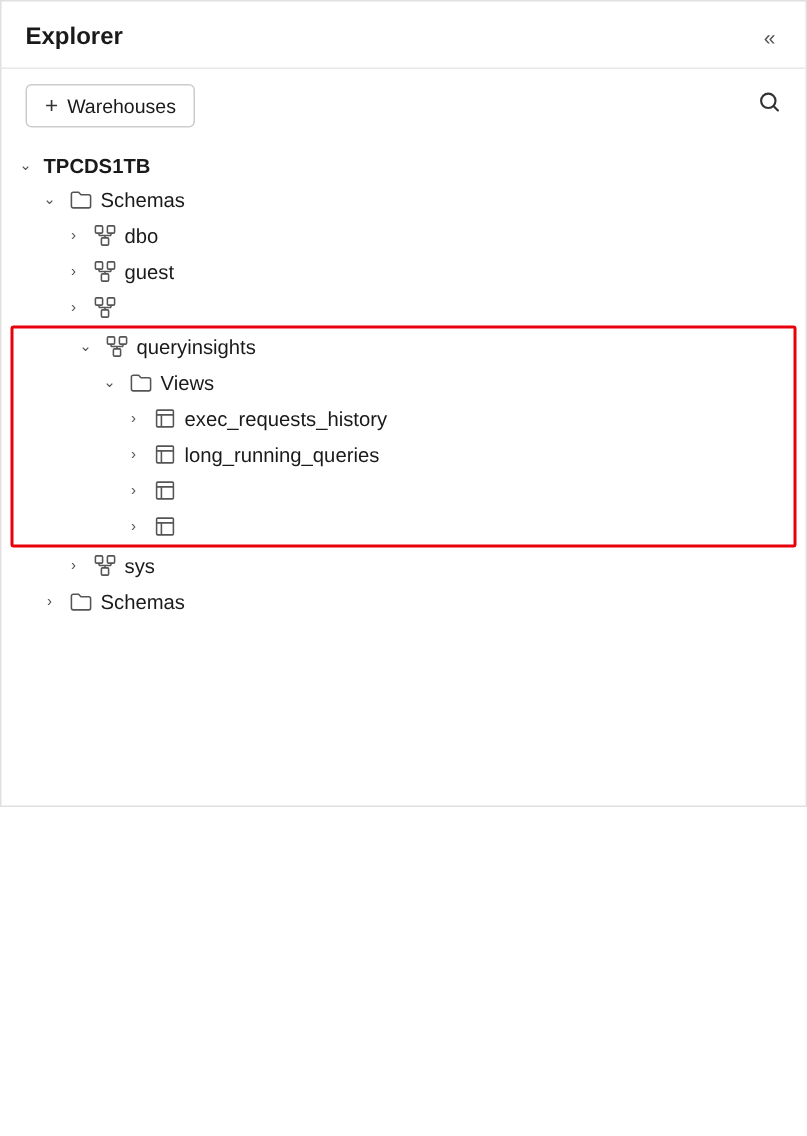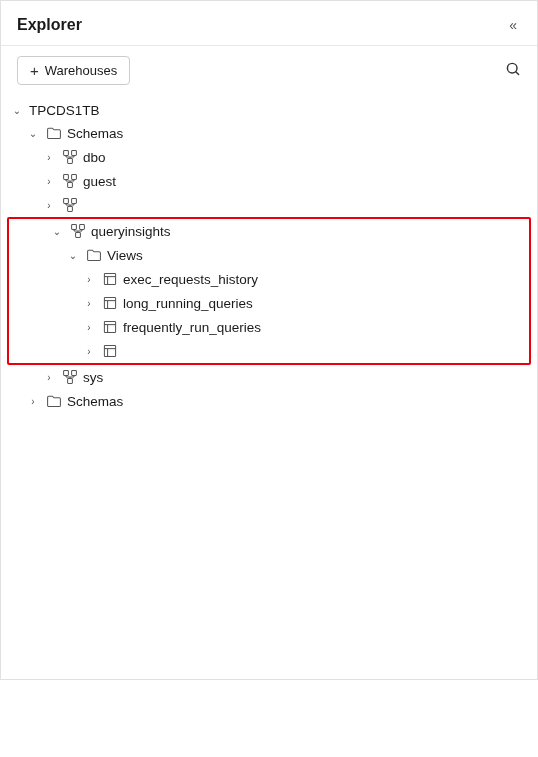--- a/index.html
+++ b/index.html
@@ -11,21 +11,21 @@
 
     body {
       width: 538px;
       height: 757px;
       background: #fff;
       overflow: hidden;
     }
 
     .explorer-panel {
       width: 538px;
-      height: 680px;
+      height: 538px;
       background: #fff;
       border: 1px solid #e0e0e0;
       display: flex;
       flex-direction: column;
     }
 
     .header {
       display: flex;
       align-items: center;
       justify-content: space-between;
@@ -159,21 +159,21 @@
         <circle cx="9" cy="9" r="6" stroke="#333" stroke-width="1.8"></circle>
         <line x1="13.5" y1="13.5" x2="17" y2="17" stroke="#333" stroke-width="1.8" stroke-linecap="round"></line>
       </svg>
     </button>
   </div>
 
   <div class="tree-container">
 
     <div class="tree-item indent-0">
       <span class="chevron">⌄</span>
-      <span style="font-weight:400;">TPCDS1TB</span>
+      <span style="font-weight:700;">TPCDS1TB</span>
     </div>
 
     <div class="tree-item indent-1">
       <span class="chevron">⌄</span>
       <span class="icon">
         <svg viewBox="0 0 20 20" fill="none" xmlns="http://www.w3.org/2000/svg">
           <path d="M2 5.5C2 4.67 2.67 4 3.5 4H8l2 2h6.5c.83 0 1.5.67 1.5 1.5v8c0 .83-.67 1.5-1.5 1.5h-13C2.67 17 2 16.33 2 15.5V5.5z" stroke="#555" stroke-width="1.3" fill="none"></path>
         </svg>
       </span>
       <span>Schemas</span>
@@ -280,21 +280,20 @@
 
       <div class="tree-item indent-4">
         <span class="chevron">›</span>
         <span class="icon">
           <svg viewBox="0 0 20 20" fill="none" xmlns="http://www.w3.org/2000/svg">
             <rect x="3" y="3" width="14" height="14" rx="1" stroke="#555" stroke-width="1.3"></rect>
             <line x1="3" y1="7" x2="17" y2="7" stroke="#555" stroke-width="1.3"></line>
             <line x1="7" y1="7" x2="7" y2="17" stroke="#555" stroke-width="1.3"></line>
           </svg>
         </span>
-        <span>frequently_run_queries</span>
       </div>
 
       <div class="tree-item indent-4">
         <span class="chevron">›</span>
         <span class="icon">
           <svg viewBox="0 0 20 20" fill="none" xmlns="http://www.w3.org/2000/svg">
             <rect x="3" y="3" width="14" height="14" rx="1" stroke="#555" stroke-width="1.3"></rect>
             <line x1="3" y1="7" x2="17" y2="7" stroke="#555" stroke-width="1.3"></line>
             <line x1="7" y1="7" x2="7" y2="17" stroke="#555" stroke-width="1.3"></line>
           </svg>

